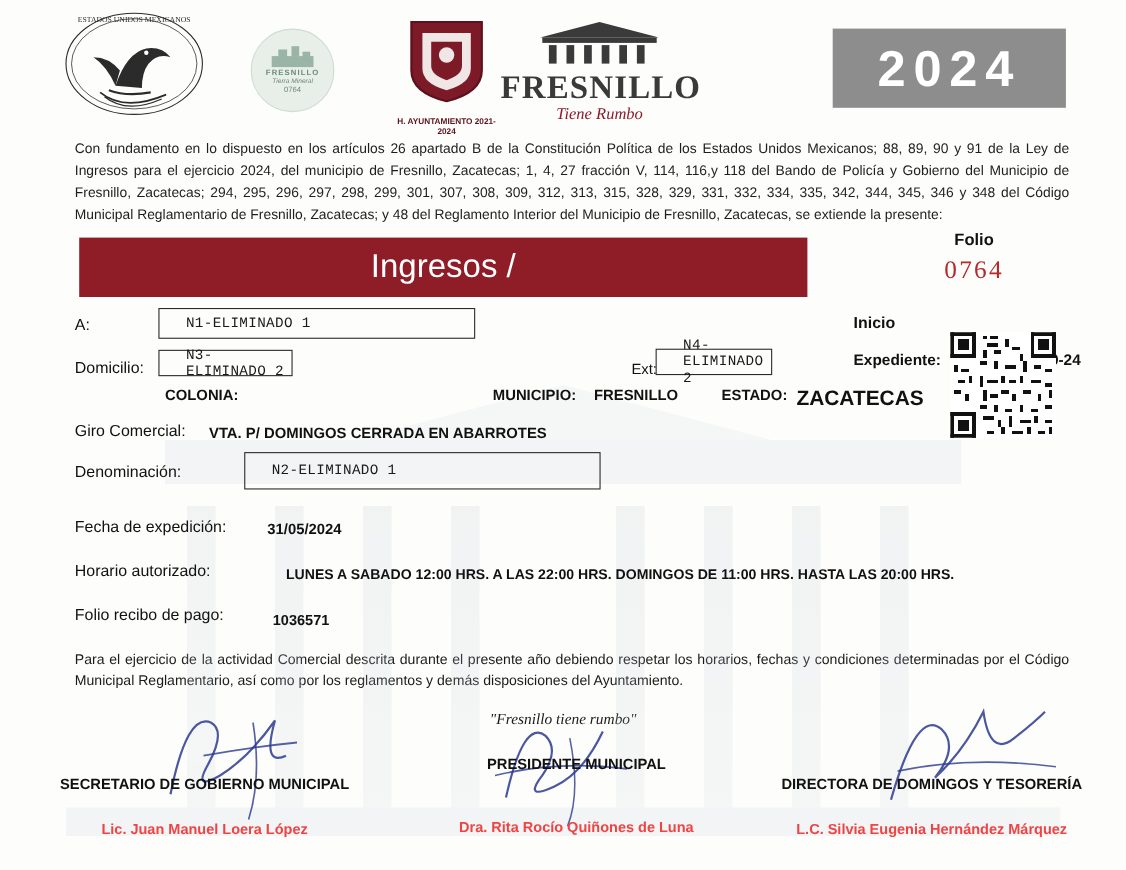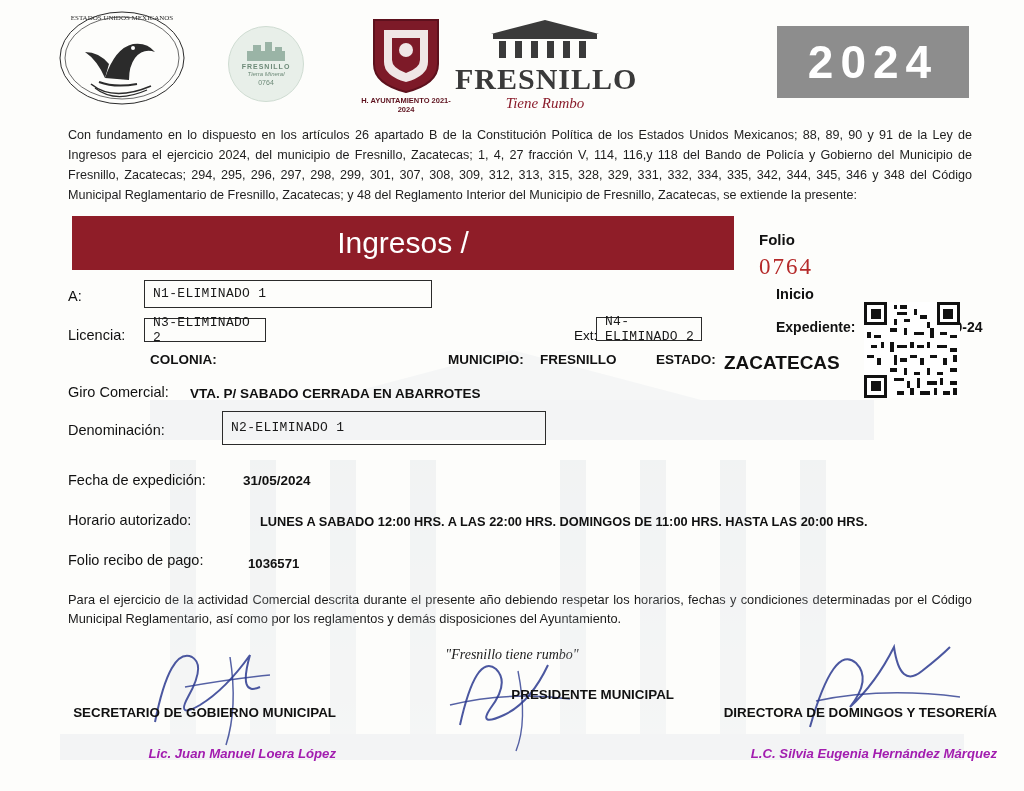--- a/index.html
+++ b/index.html
@@ -126,21 +126,21 @@
     font-family: "Liberation Serif", serif;
     font-style: italic;
     font-size: 15px;
     color: #8a1c2b;
     margin-top: 1px;
   }
   .year-box {
     position: absolute;
     right: 55px;
     top: 26px;
-    width: 192px;
+    width: 212px;
     height: 72px;
     background: #8d8d8d;
     color: #ffffff;
     font-size: 46px;
     font-weight: bold;
     letter-spacing: 7px;
     display: flex;
     align-items: center;
     justify-content: center;
     font-family: "Liberation Sans", sans-serif;
@@ -176,24 +176,24 @@
     font-size: 30px;
     font-weight: normal;
   }
   .titlebar .t2 {
     font-size: 33px;
     font-weight: bold;
     letter-spacing: 0.5px;
   }
   .folio-box {
     position: absolute;
-    right: 60px;
+    right: 36px;
     top: -6px;
     width: 205px;
-    margin-top: 21px;
+    text-align: center;
   }
   .folio-label {
     font-size: 15px;
     font-weight: bold;
     color: #111;
   }
   .folio-value {
     margin-top: 6px;
     font-family: "Liberation Serif", serif;
     font-size: 23px;
@@ -221,21 +221,21 @@
     font-family: "Liberation Mono", monospace;
     font-size: 13px;
     letter-spacing: 0.3px;
   }
   .boxed {
     position: absolute;
     border: 1px solid #2b2b2b;
     background: transparent;
     display: flex;
     align-items: center;
-    padding-left: 8px;
+    padding-left: 24px;
     box-sizing: border-box;
   }
   .qr {
     position: absolute;
     right: 64px;
     top: 18px;
     width: 96px;
     height: 96px;
   }
 
@@ -255,34 +255,33 @@
   }
 
   
   .signs {
     position: relative;
     height: 120px;
     margin-top: 4px;
   }
   .sig {
     position: absolute;
-    text-align: right;
+    text-align: center;
     width: 300px;
   }
   .sig .role {
     font-size: 13.4px;
     font-weight: bold;
     color: #111;
   }
   .sig .name {
     margin-top: 26px;
     font-size: 13.2px;
     font-weight: bold;
-    color: #a21caf;
-    font-style: italic;
+    color: #ef4444;
   }
   .scribble {
     position: absolute;
     pointer-events: none;
   }
 </style>
 </head>
 <body>
 
 <div class="page">
@@ -326,21 +325,21 @@
       <div style="font-style:italic; font-size:6px;">Tierra Mineral</div>
       <div style="font-size:7px;">0764</div>
     </div>
 
     <svg class="shield" viewBox="0 0 72 78">
       <path d="M4 4 H68 V48 Q68 68 36 76 Q4 68 4 48 Z" fill="#7d1a28" stroke="#5d111d" stroke-width="2"></path>
       <path d="M14 14 H58 V46 Q58 60 36 66 Q14 60 14 46 Z" fill="#f0e6e6"></path>
       <path d="M22 22 H50 V44 Q50 52 36 57 Q22 52 22 44 Z" fill="#7d1a28"></path>
       <circle cx="36" cy="34" r="7" fill="#f0e6e6"></circle>
     </svg>
-    <div class="shield" style="left:354px; top:96px; width:104px; height:18px; background:none;">
+    <div class="shield" style="left:354px; top:106px; width:104px; height:18px; background:none;">
       <div style="font-size:7.5px; color:#5d111d; font-weight:bold; text-align:center; line-height:1.25;">H. AYUNTAMIENTO 2021-2024</div>
     </div>
 
     <div class="fres-logo">
       <svg class="fres-building" viewBox="0 0 128 40">
         <path d="M10 16 L64 2 L118 16 Z" fill="#3a3a3a"></path>
         <rect x="12" y="16" width="104" height="5" fill="#3a3a3a"></rect>
         <rect x="18" y="23" width="7" height="17" fill="#3a3a3a"></rect>
         <rect x="34" y="23" width="7" height="17" fill="#3a3a3a"></rect>
         <rect x="50" y="23" width="7" height="17" fill="#3a3a3a"></rect>
@@ -367,21 +366,21 @@
     </div>
   </div>
 
   <div class="form">
 
     <div class="lbl" style="left:68px; top:4px;">A:</div>
     <div class="boxed" style="left:144px; top:-4px; width:288px; height:28px;">
       <span class="mono">N1-ELIMINADO 1</span>
     </div>
 
-    <div class="lbl" style="left:68px; top:43px;">Licencia:</div>
+    <div class="lbl" style="left:68px; top:43px;">Domicilio:</div>
     <div class="boxed" style="left:144px; top:34px; width:122px; height:24px;">
       <span class="mono">N3-ELIMINADO 2</span>
     </div>
 
     <div class="lbl" style="left:574px; top:44px; font-size:13.5px;">Ext:</div>
     <div class="boxed" style="left:596px; top:33px; width:106px; height:24px;">
       <span class="mono">N4-ELIMINADO 2</span>
     </div>
 
     <div class="lbl" style="left:776px; top:2px; font-weight:bold;">Inicio</div>
@@ -389,21 +388,21 @@
     <div class="lbl" style="left:872px; top:35px; font-weight:bold; font-size:14px;">CPM-ES-0229-24</div>
 
     <div class="lbl" style="left:150px; top:68px; font-size:13.5px; font-weight:bold;">COLONIA:</div>
     <div class="val" style="left:234px; top:69px;"></div>
     <div class="lbl" style="left:448px; top:68px; font-size:13.5px; font-weight:bold;">MUNICIPIO:</div>
     <div class="lbl" style="left:540px; top:68px; font-size:13.5px; font-weight:bold;">FRESNILLO</div>
     <div class="lbl" style="left:656px; top:68px; font-size:13.5px; font-weight:bold;">ESTADO:</div>
     <div class="lbl" style="left:724px; top:68px; font-size:19px; font-weight:bold;">ZACATECAS</div>
 
     <div class="lbl" style="left:68px; top:100px;">Giro Comercial:</div>
-    <div class="lbl" style="left:190px; top:102px; font-size:13.5px; font-weight:bold;">VTA. P/ SABADO CERRADA EN ABARROTES</div>
+    <div class="lbl" style="left:190px; top:102px; font-size:13.5px; font-weight:bold;">VTA. P/ DOMINGOS CERRADA EN ABARROTES</div>
 
     <div class="lbl" style="left:68px; top:138px;">Denominación:</div>
     <div class="boxed" style="left:222px; top:127px; width:324px; height:34px;">
       <span class="mono">N2-ELIMINADO 1</span>
     </div>
 
     <div class="lbl" style="left:68px; top:188px;">Fecha de expedición:</div>
     <div class="lbl" style="left:243px; top:189px; font-size:13.5px; font-weight:bold;">31/05/2024</div>
 
     <div class="lbl" style="left:68px; top:228px;">Horario autorizado:</div>
@@ -508,20 +507,21 @@
       <path d="M26 74 Q92 60 170 70" stroke="#2b3a8f" stroke-width="1.5" fill="none" opacity="0.8"></path>
     </svg>
 
     <div class="sig" style="left:36px; top:38px;">
       <div class="role">SECRETARIO DE GOBIERNO MUNICIPAL</div>
       <div class="name">Lic. Juan Manuel Loera López</div>
     </div>
 
     <div class="sig" style="left:374px; top:20px;">
       <div class="role">PRESIDENTE MUNICIPAL</div>
+      <div class="name" style="margin-top:42px;">Dra. Rita Rocío Quiñones de Luna</div>
     </div>
 
     <div class="sig" style="left:697px; top:38px;">
       <div class="role">DIRECTORA DE DOMINGOS Y TESORERÍA</div>
       <div class="name">L.C. Silvia Eugenia Hernández Márquez</div>
     </div>
   </div>
 
 </div>
 

